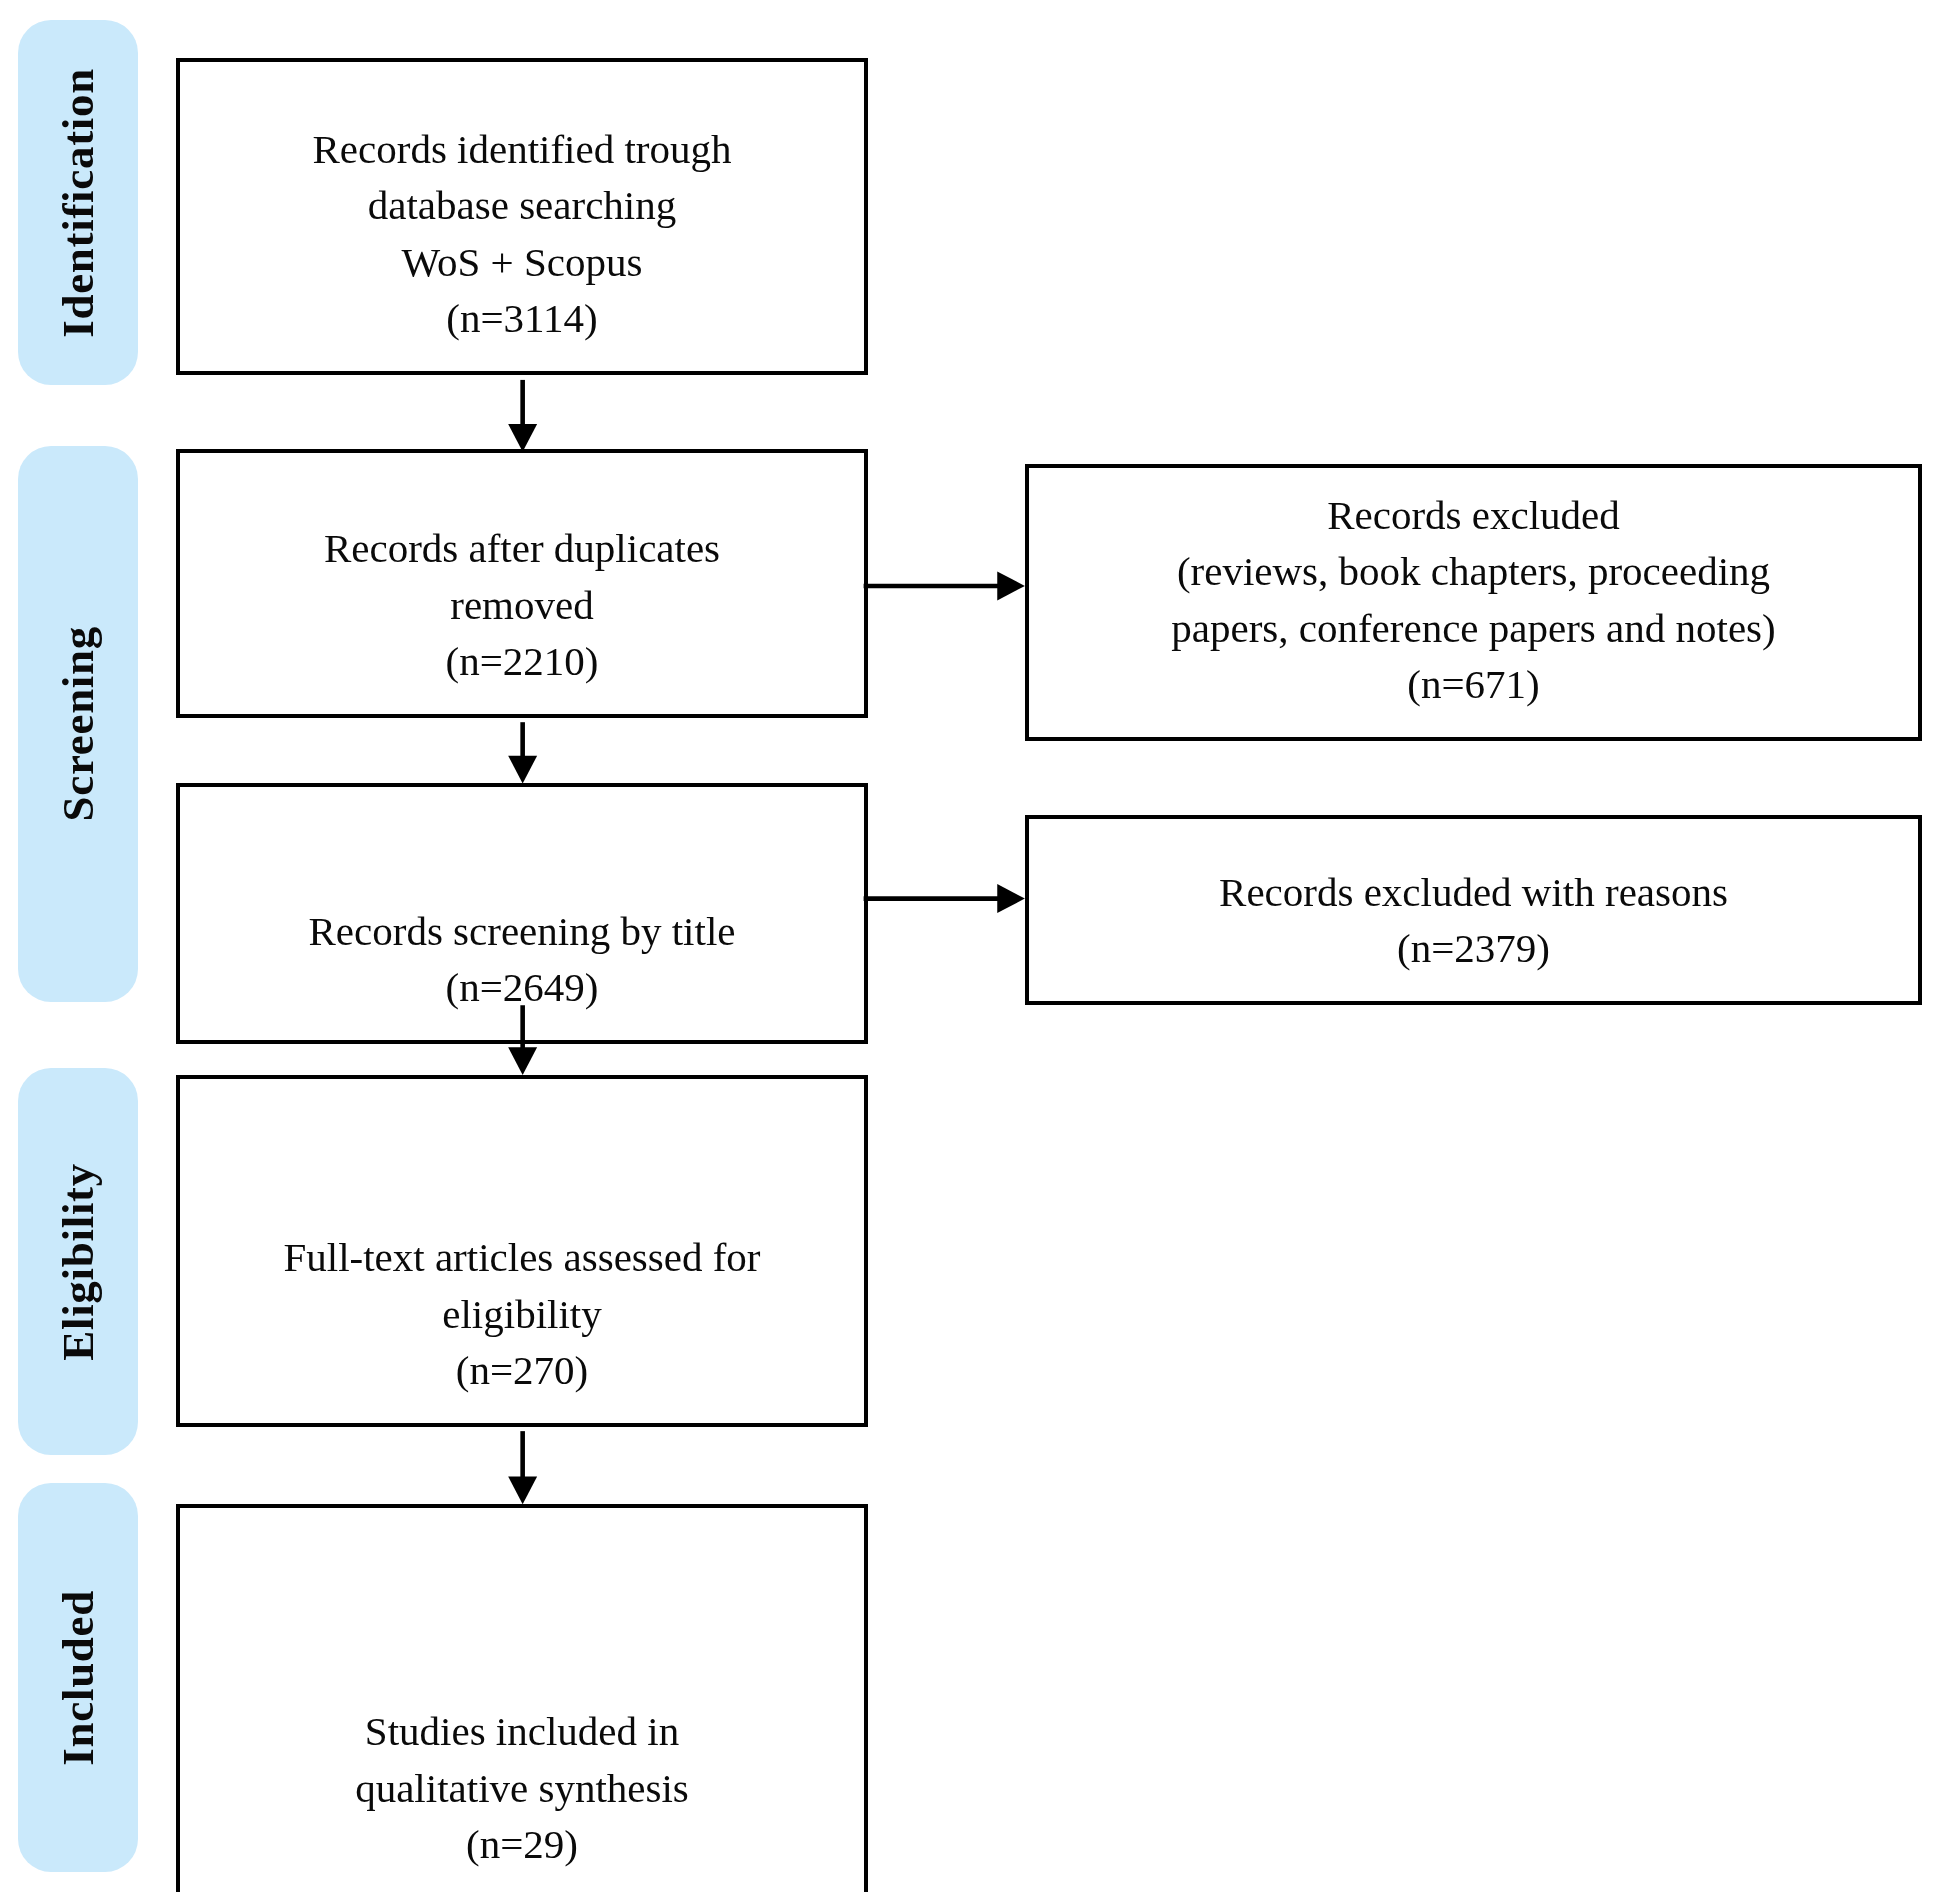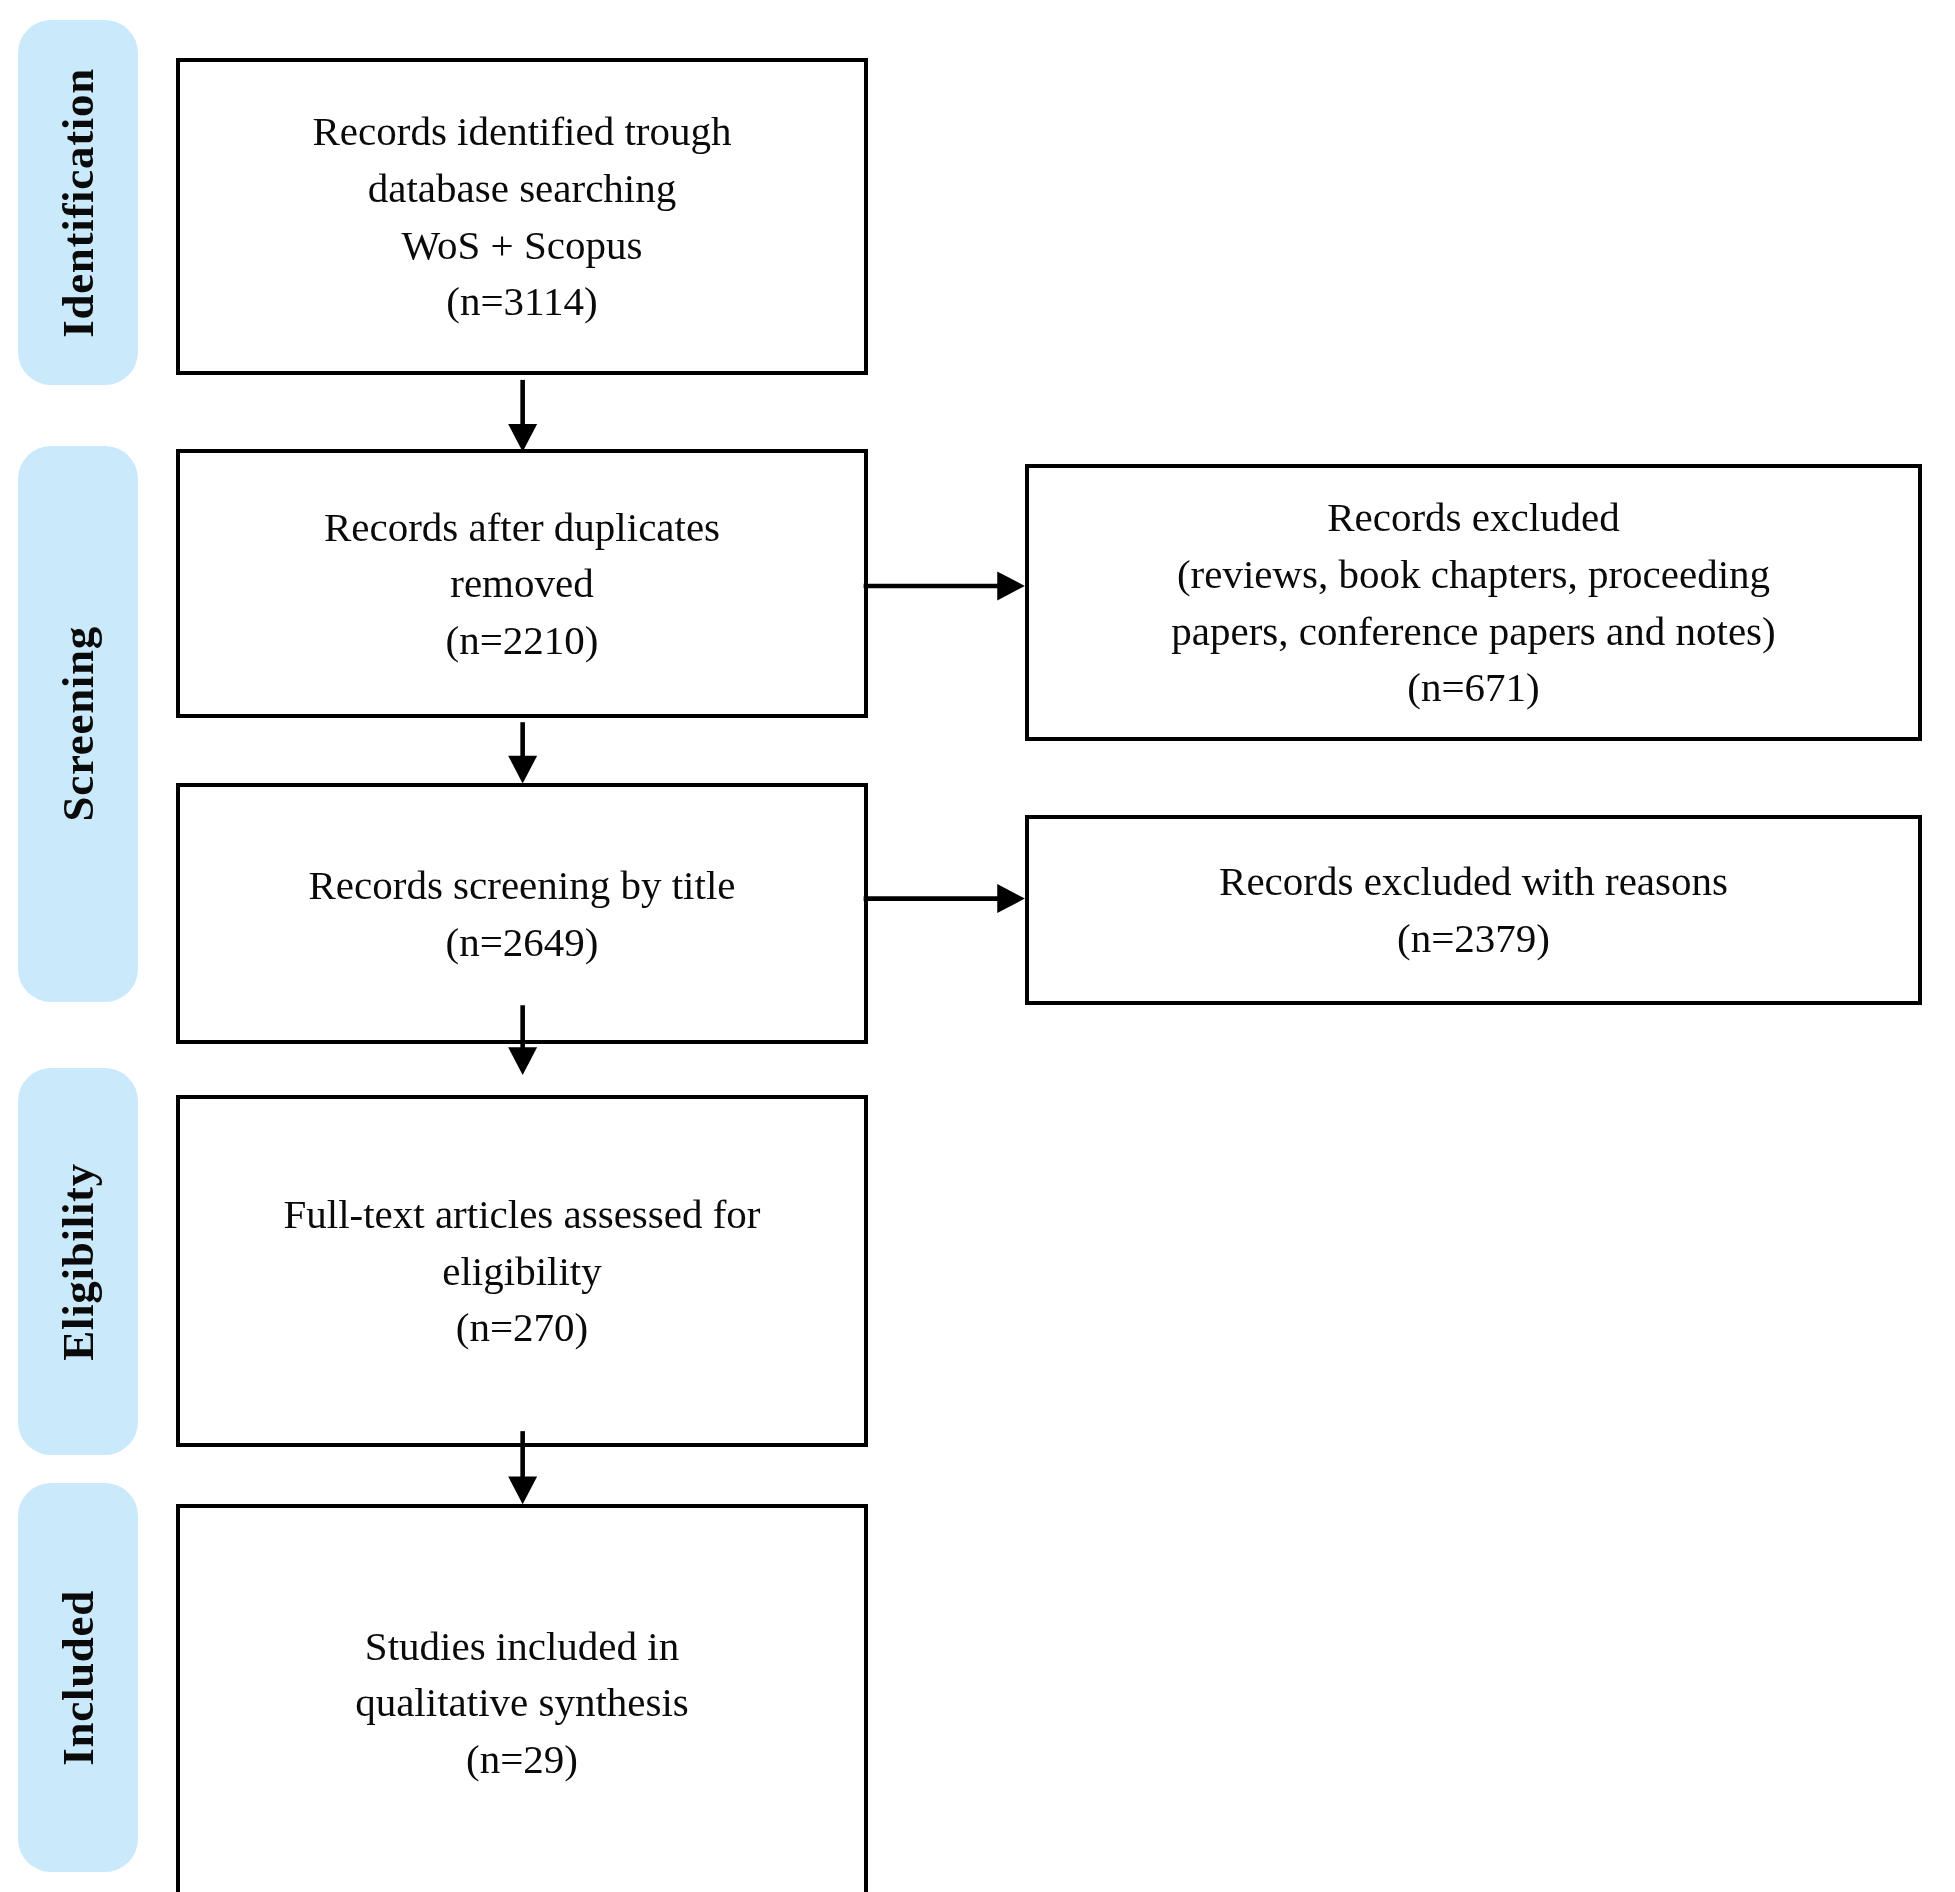--- a/index.html
+++ b/index.html
@@ -29,28 +29,28 @@
     font-size: 45px;
     letter-spacing: 0.7px;
     color: #0a0a0a;
     white-space: nowrap;
   }
   .fbox {
     position: absolute;
     border: 4.6px solid #000000;
     background: #ffffff;
     display: flex;
-    align-items: center;
+    align-items: flex-end;
     justify-content: center;
     text-align: center;
     font-size: 41px;
     line-height: 1.38;
     white-space: pre-line;
     box-sizing: border-box;
-    padding: 15px 13px;
+    padding: 24px 13px;
   }
   .main-col { left: 176px; width: 692px; }
   .side-col { left: 1025px; width: 897px; }
   #arrow-layer {
     position: absolute;
     left: 0; top: 0;
     width: 1955px; height: 1892px;
     pointer-events: none;
   }
   #arrow-layer line { stroke: #000000; stroke-width: 7; }
@@ -82,21 +82,21 @@
   </div>
   <div class="fbox main-col" style="top:449px; height:269px;">
     <span>Records after duplicates
 removed
 (n=2210)</span>
   </div>
   <div class="fbox main-col" style="top:783px; height:261px;">
     <span>Records screening by title
 (n=2649)</span>
   </div>
-  <div class="fbox main-col" style="top:1075px; height:352px;margin-top:20px;">
+  <div class="fbox main-col" style="top:1075px; height:352px;">
     <span>Full-text articles assessed for
 eligibility
 (n=270)</span>
   </div>
   <div class="fbox main-col" style="top:1504px; height:397px;">
     <span>Studies included in
 qualitative synthesis
 (n=29)</span>
   </div>
 

